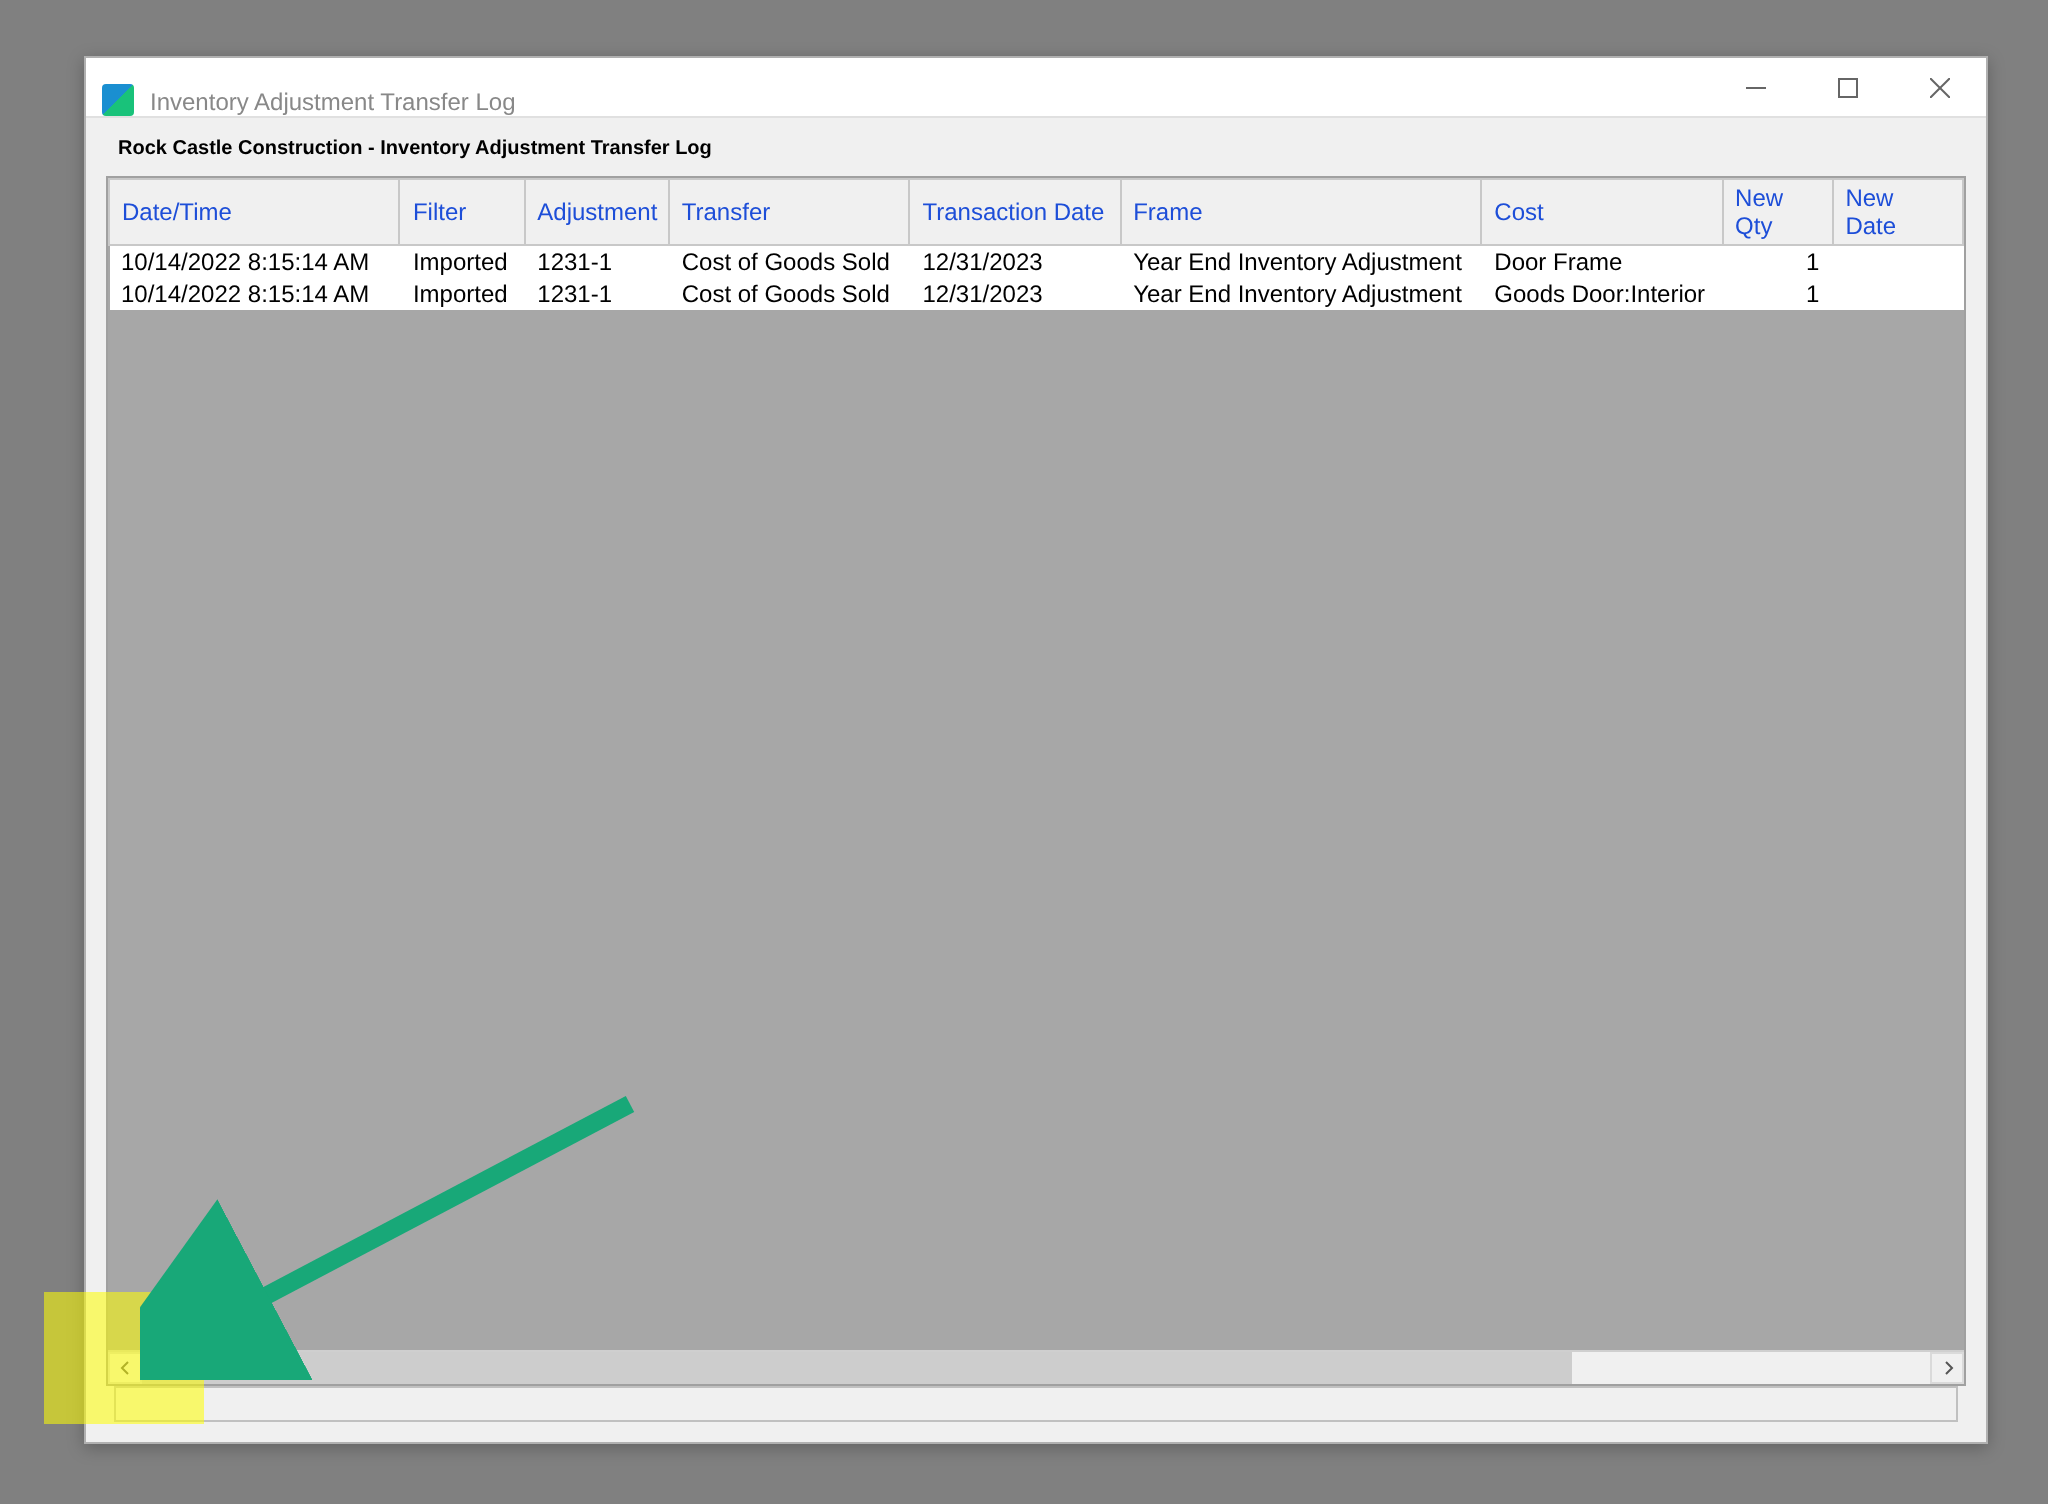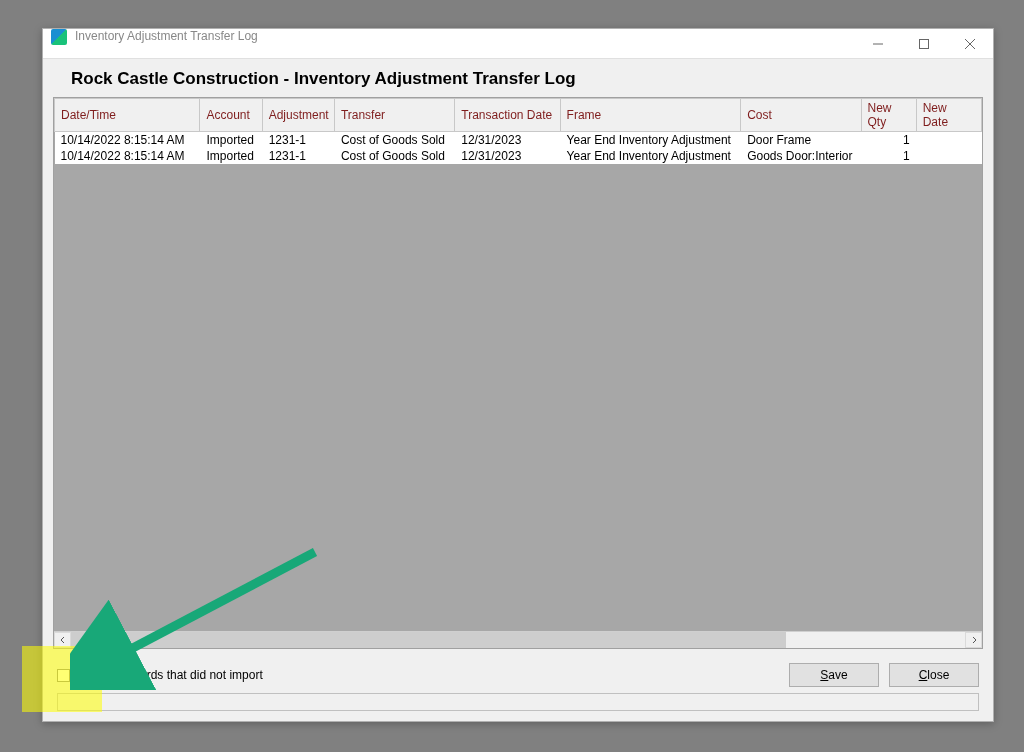--- a/index.html
+++ b/index.html
@@ -23,21 +23,21 @@
     background: #f0f0f0;
     border: 1px solid #b0b0b0;
     box-shadow: 0 2px 8px rgba(0,0,0,0.25);
     display: flex;
     flex-direction: column;
   }
   .titlebar {
     height: 30px;
     background: #ffffff;
     display: flex;
-    align-items: flex-start;
+    align-items: flex-end;
     padding-left: 8px;
     border-bottom: 1px solid #e0e0e0;
   }
   .titlebar .app-icon {
     width: 16px; height: 16px;
     margin-right: 8px;
     background: linear-gradient(135deg,#1a8fd1 0 50%,#19c27a 50% 100%);
     border-radius: 2px;
     position: relative;
   }
@@ -61,23 +61,23 @@
   .client {
     flex: 1;
     display: flex;
     flex-direction: column;
     padding: 10px 10px 8px 10px;
     background: #f0f0f0;
     position: relative;
   }
   .heading {
     font-weight: bold;
-    font-size: 17px;
+    font-size: 10px;
     color: #000;
-    margin: 0 0 8px 18px;
+    margin: 0 0 8px 6px;
   }
   .grid-wrap {
     flex: 1;
     border: 1px solid #a0a0a0;
     display: flex;
     flex-direction: column;
     background: #a7a7a7;
     overflow: hidden;
   }
   table.grid {
@@ -85,21 +85,21 @@
     width: 100%;
     table-layout: fixed;
     font-size: 12px;
   }
   .grid thead th {
     background: #f0f0f0;
     border: 1px solid #c8c8c8;
     padding: 2px 6px;
     text-align: left;
     font-weight: normal;
-    color: #7f1d1d;
+    color: #1d4ed8;
     height: 18px;
   }
   .grid tbody td {
     background: #ffffff;
     border-right: 1px solid #ffffff;
     padding: 1px 6px;
     color: #000;
     height: 16px;
     white-space: nowrap;
     overflow: hidden;
@@ -227,21 +227,21 @@
           <col style="width:120px">
             <col style="width:105px">
             <col style="width:180px">
           <col style="width:120px">
             <col style="width:55px">
             <col style="width:65px">
         </colgroup>
         <thead>
           <tr>
             <th>Date/Time</th>
-            <th>Account</th>
+            <th>Filter</th>
             <th>Adjustment</th>
             <th>Transfer</th>
             <th>Transaction Date</th>
             <th>Frame</th>
             <th>Cost</th>
             <th>New Qty</th>
             <th>New Date</th>
           </tr>
         </thead>
         <tbody>
@@ -280,33 +280,20 @@
           <div class="thumb"></div>
         </div>
         <div class="arrow">
           <svg width="8" height="8" viewBox="0 0 8 8">
               <polyline points="3,1 6,4 3,7" fill="none" stroke="#555" stroke-width="1"></polyline>
             </svg>
         </div>
       </div>
     </div>
 
-    <div class="bottom-row">
-      <label class="chk-wrap">
-        <span class="chk"></span>
-        <span>Filter for records that did not import</span>
-      </label>
-      <div class="spacer"></div>
-      <button class="btn">
-          <span><span class="ul">S</span><span>ave</span></span>
-        </button>
-      <button class="btn">
-          <span><span class="ul">C</span><span>lose</span></span>
-        </button>
-    </div>
 
     <div class="status-strip"></div>
   </div>
 </div>
 
 <div class="hl" style="left:22px; top:646px; width:80px; height:66px;"></div>
 <svg class="arrow-anno" style="left:70px; top:540px;" width="270" height="150">
   <defs>
     <marker id="ah" markerWidth="12" markerHeight="12" refX="3" refY="6" orient="auto">
       <path d="M0,0 L12,6 L0,12 Z" fill="#18a878"></path>

